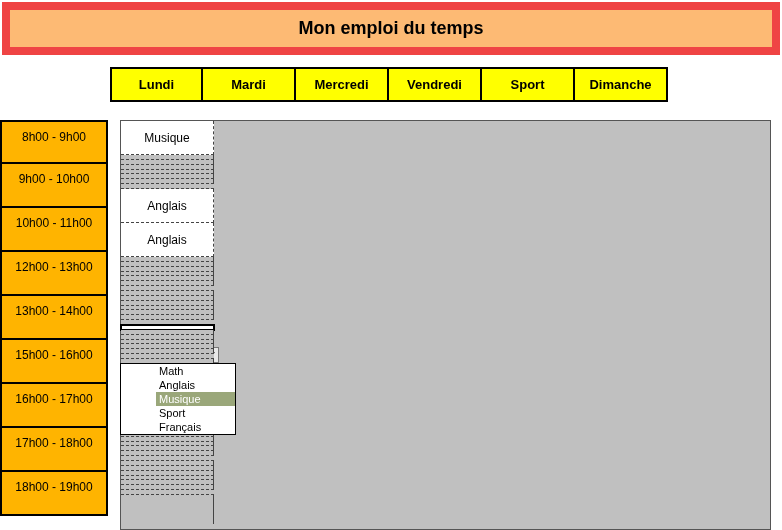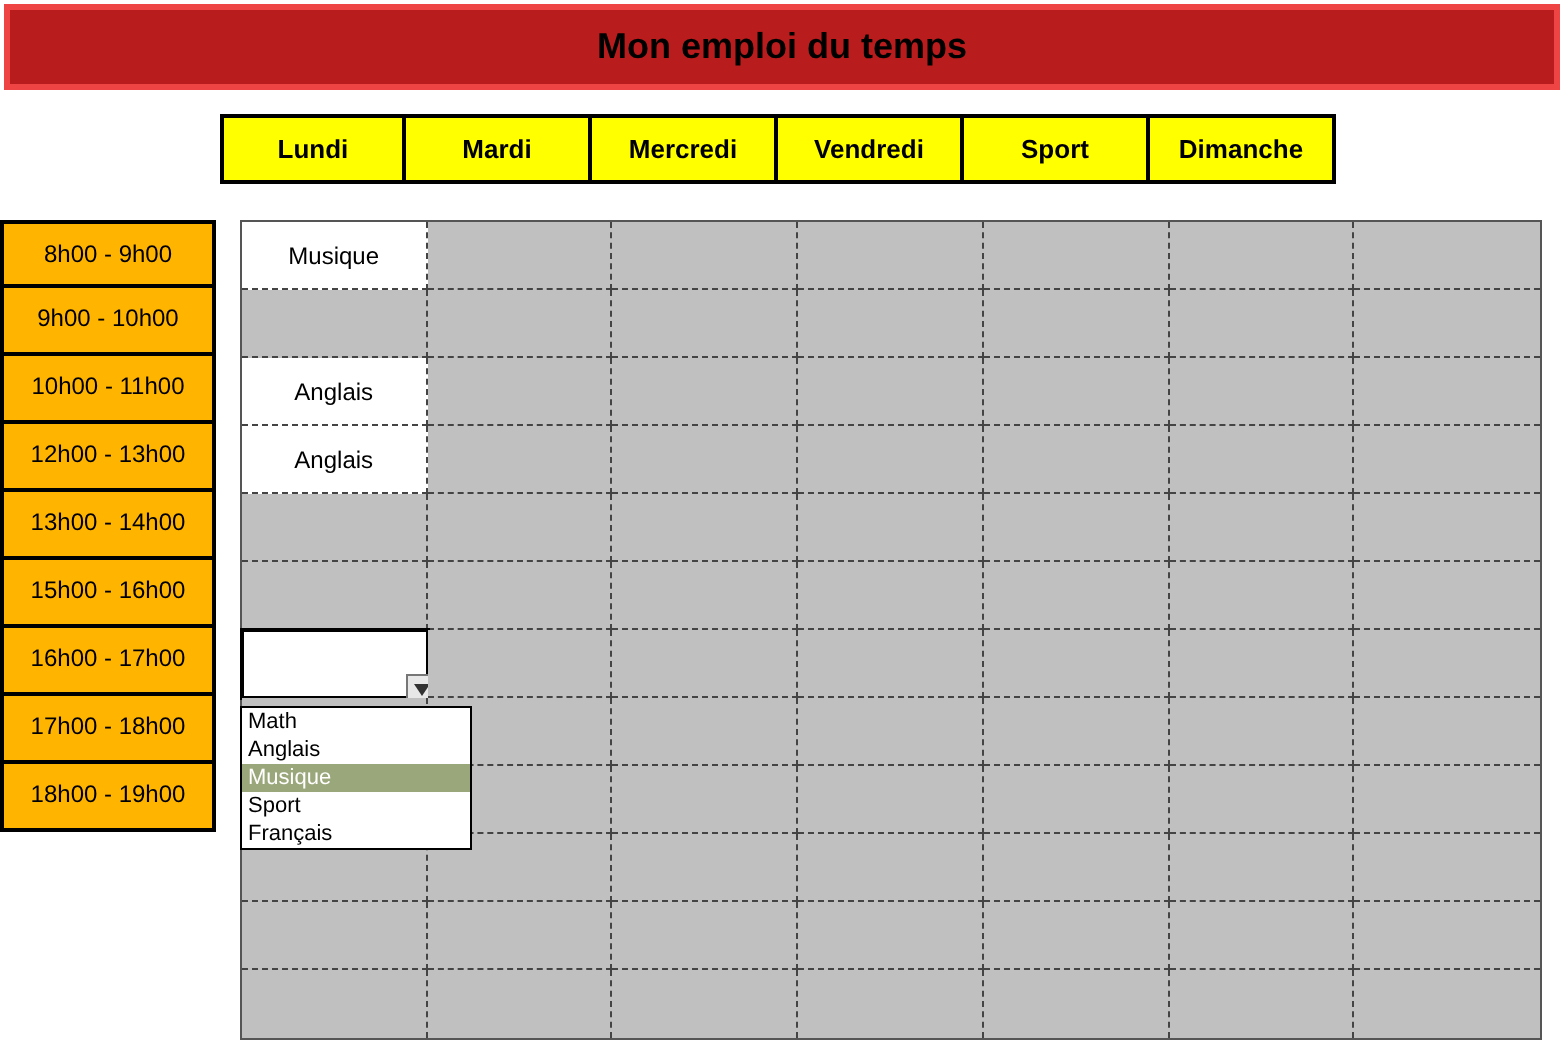--- a/index.html
+++ b/index.html
@@ -4,22 +4,22 @@
 <style>
   * { box-sizing: border-box; }
   body {
     margin: 0;
     font-family: Arial, Helvetica, sans-serif;
     font-size: 12px;
     background: #fff;
     width: 782px;
   }
   .title-bar {
-    background: #b91c1c;
-    border: 3px solid #ef4444;
+    background: #fdba74;
+    border: 8px solid #ef4444;
     text-align: center;
     font-size: 18px;
     font-weight: bold;
     padding: 8px 4px;
     margin: 2px 2px 12px 2px;
   }
   .layout {
     position: relative;
   }
   .header-row {
@@ -37,36 +37,37 @@
   }
   .day-header + .day-header { border-left: none; }
   .body-row {
     display: flex;
     margin-top: 18px;
   }
   .times-col { width: 108px; }
   .time-slot {
     border: 2px solid #000;
     background: #ffb400;
-    height: 34px;
+    height: 44px;
     line-height: 30px;
     text-align: center;
     font-size: 12px;
   }
   .time-slot + .time-slot { border-top: none; }
   .grid-outer {
     margin-left: 12px;
     width: 651px;
     border: 1px solid #555;
     position: relative;
     background: #c0c0c0;
   }
   .grid-row {
     display: flex;
     height: 34px;
+    flex-direction: column;
   }
   .grid-cell {
     width: 93px;
     height: 34px;
     border-right: 1px dashed #444;
     border-bottom: 1px dashed #444;
     background: #c0c0c0;
     text-align: center;
     line-height: 34px;
     font-size: 12px;
@@ -102,20 +103,21 @@
     position: absolute;
     left: -1px;
     top: 38px;
     width: 116px;
     background: #ffffff;
     border: 1px solid #000;
     font-size: 11px;
     line-height: 14px;
     text-align: left;
     z-index: 10;
+    padding-left: 35px;
   }
   .dropdown-item {
     padding: 0 3px;
     cursor: pointer;
   }
   .dropdown-item.selected {
     background: #9aa77a;
     color: #fff;
   }
 </style>

